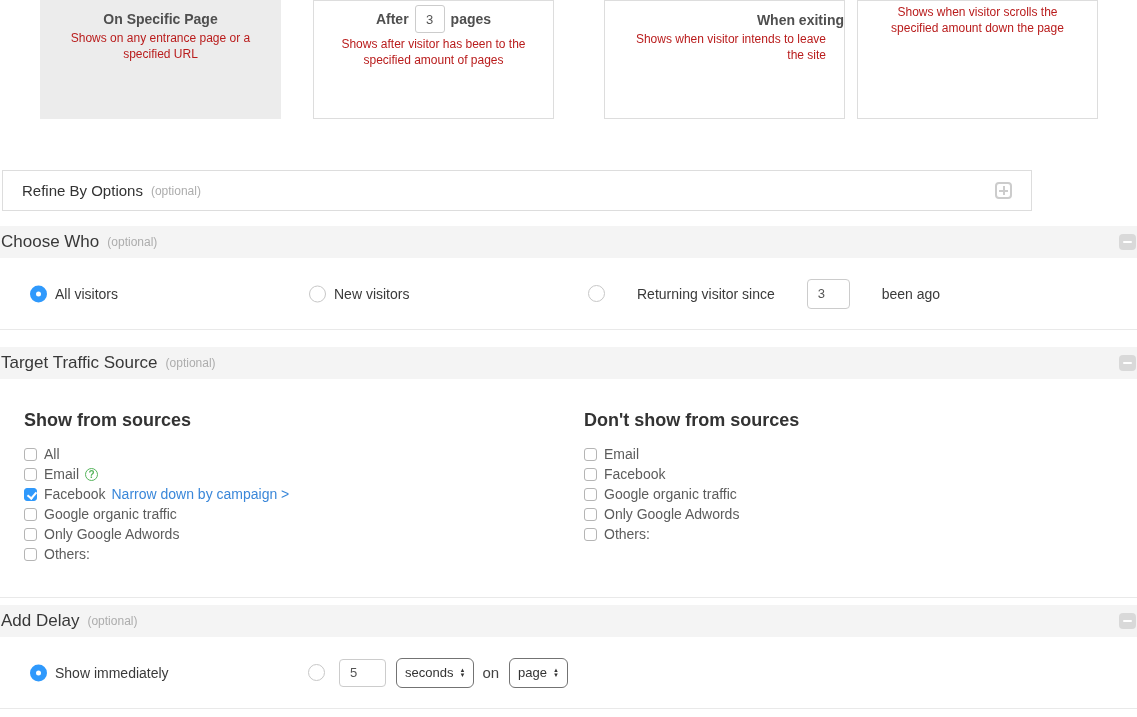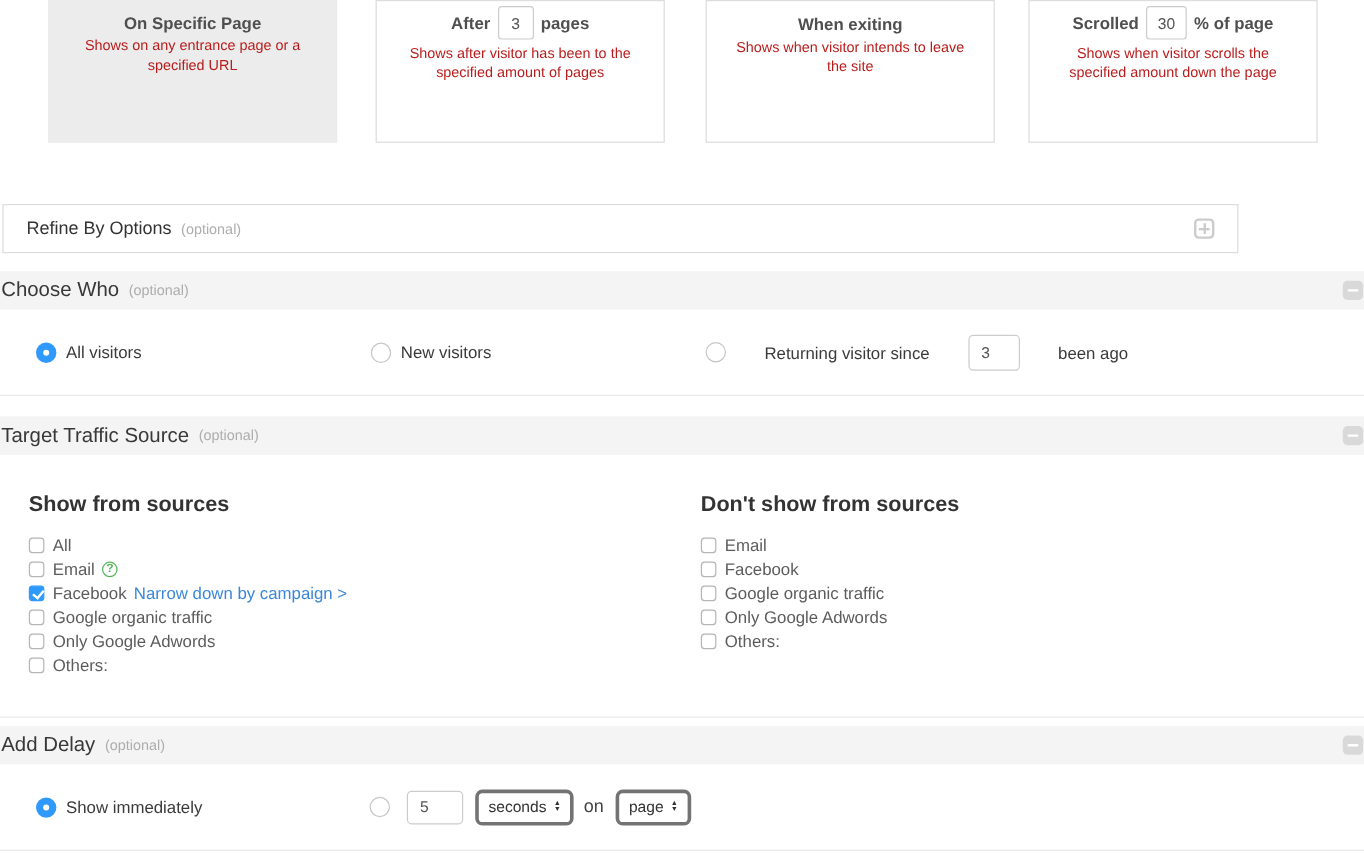--- a/index.html
+++ b/index.html
@@ -51,21 +51,21 @@
   .check-row { display:flex; align-items:center; height:20px; }
   .checkbox { width:13px; height:13px; border:1px solid #b5b5b5; border-radius:3px; background:#fff; margin-right:7px; flex:0 0 auto; }
   .checkbox.checked { background:#2f99fc; border-color:#2f99fc; position:relative; }
   .checkbox.checked::after { content:''; position:absolute; left:3.5px; top:1px; width:4px; height:7px; border:solid #fff; border-width:0 2px 2px 0; transform:rotate(40deg); }
   .check-label { font-size:14px; color:#5c5c5c; }
   .help-icon { display:inline-flex; align-items:center; justify-content:center; width:13px; height:13px; border:1px solid #56b45c; border-radius:50%; color:#56b45c; font-size:10px; font-weight:bold; margin-left:6px; }
   .fb-link { font-size:14px; color:#3a87d9; margin-left:6px; cursor:pointer; }
 
   
   .delay-input { width:47px; height:28px; border:1px solid #ccc; border-radius:4px; font-size:13px; color:#555; padding-left:10px; background:#fff; margin-left:14px; font-family:"Liberation Sans", sans-serif; }
-  .fake-select { display:inline-flex; align-items:center; height:30px; border:3px solid #737373; border-radius:6px; padding:0 8px; font-size:13px; color:#333; background:#fff; margin-left:10px; }
+  .fake-select { display:inline-flex; align-items:center; height:30px; border:1px solid #737373; border-radius:6px; padding:0 8px; font-size:13px; color:#333; background:#fff; margin-left:10px; }
   .stepper { display:flex; flex-direction:column; margin-left:6px; color:#333; }
   .stepper span { font-size:6px; line-height:5px; }
   .on-label { font-size:15px; color:#444; margin-left:8px; }
   .fake-select + .on-label { margin-left:8px; }
 </style>
 </head>
 <body>
 
 <div class="card selected" style="left:40px;">
   <div class="card-title">On Specific Page</div>
@@ -74,31 +74,26 @@
 
 <div class="card bordered" style="left:313px;">
   <div class="card-title-row">
     <span>After</span>
     <input class="mini-input w30" value="3" style="">
     <span>pages</span>
   </div>
   <div class="card-desc">Shows after visitor has been to the specified amount of pages</div>
 </div>
 
-<div class="card bordered" style="left:588px;">
+<div class="card bordered" style="left:604px;text-align:right;">
   <div class="card-title">When exiting</div>
   <div class="card-desc">Shows when visitor intends to leave the site</div>
 </div>
 
 <div class="card bordered" style="left:857px;">
-  <div class="card-title-row">
-    <span>Scrolled</span>
-    <input class="mini-input w34" value="30" style="">
-    <span>% of page</span>
-  </div>
   <div class="card-desc">Shows when visitor scrolls the specified amount down the page</div>
 </div>
 
 <div class="refine-bar">
   <span class="refine-title">Refine By Options</span>
   <span class="optional">(optional)</span>
   <span class="plus-icon"></span>
 </div>
 
 <div class="section-header" style="top:226px;">

